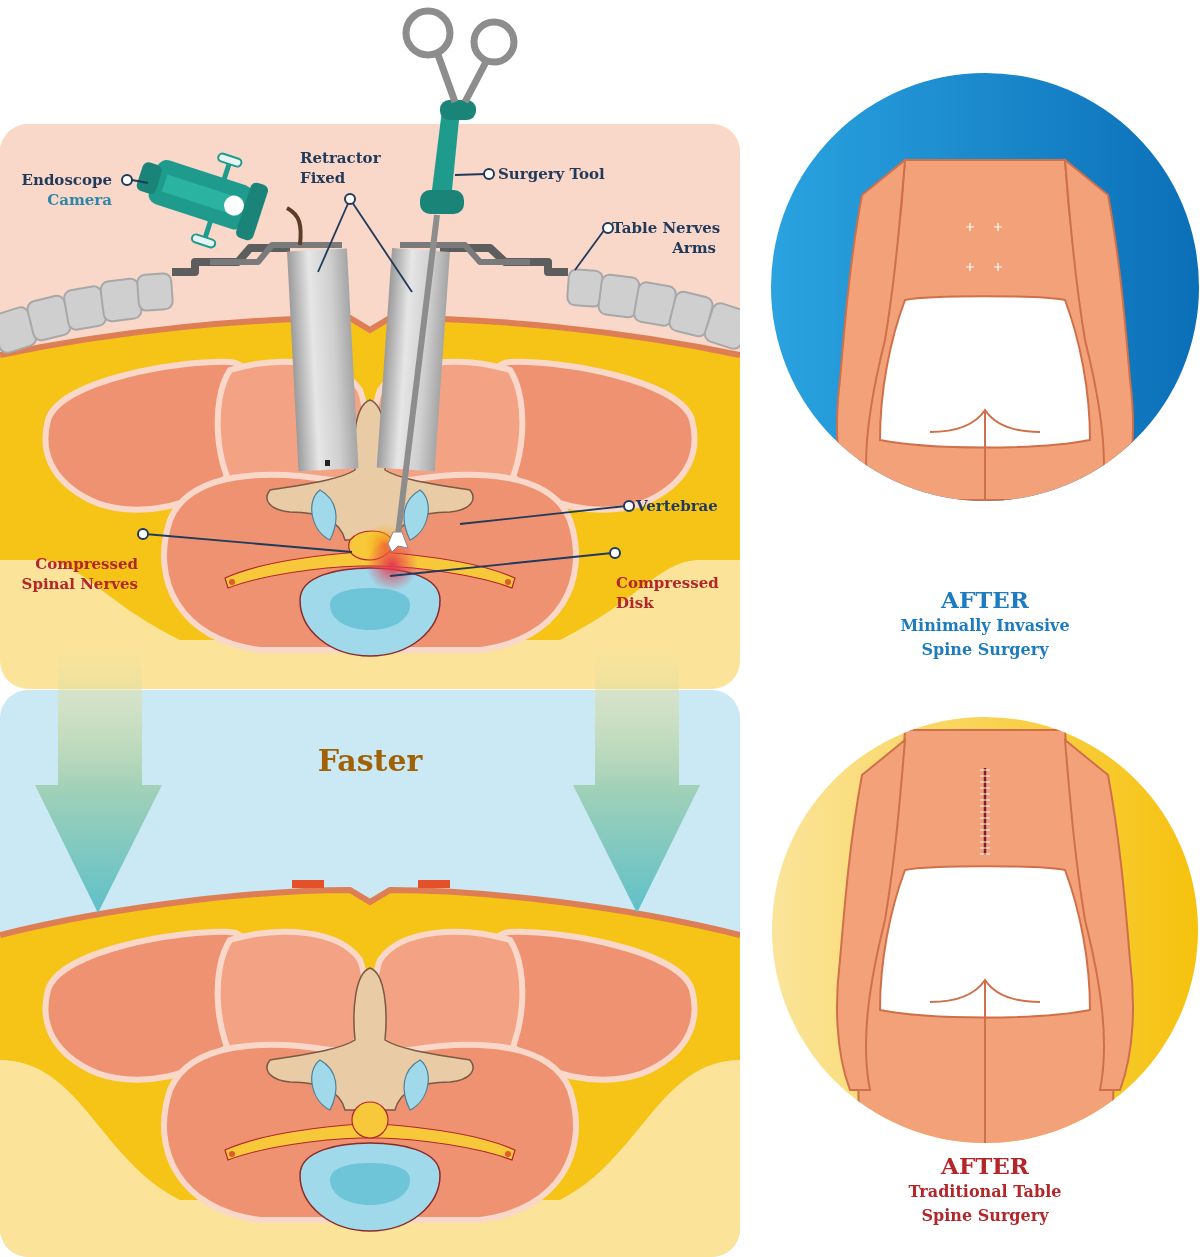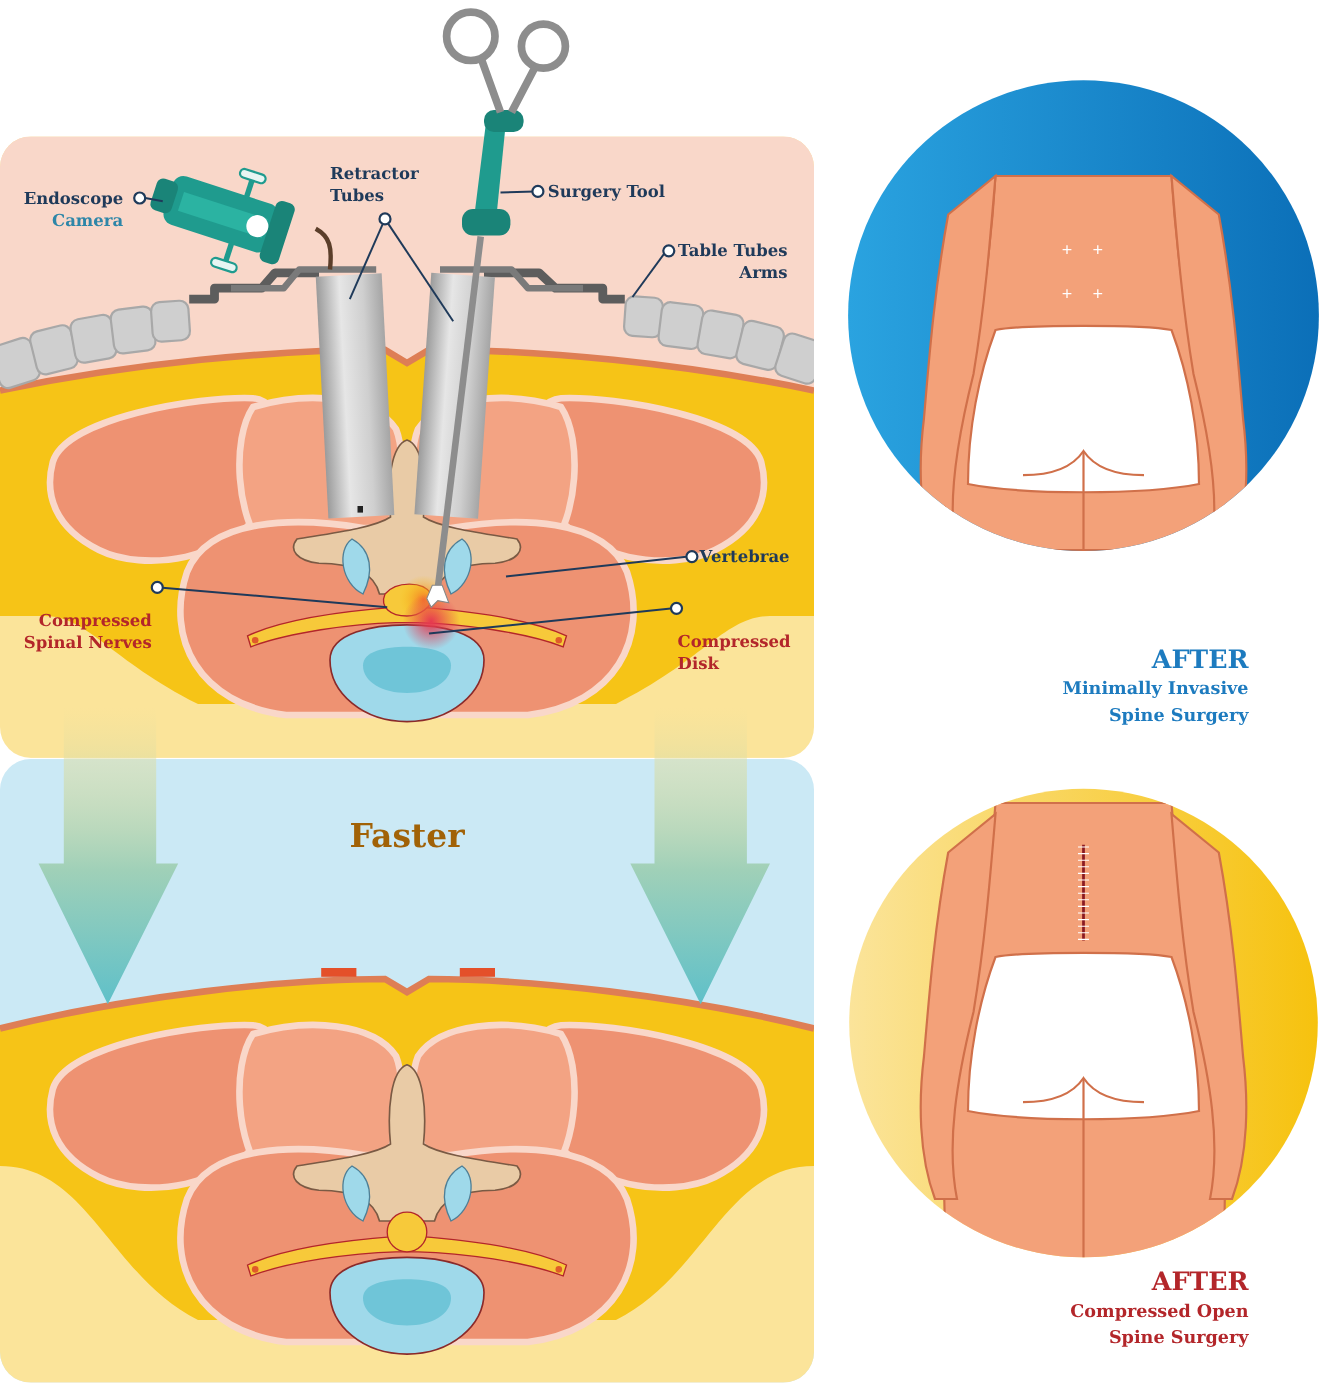--- a/index.html
+++ b/index.html
@@ -3,21 +3,21 @@
 <meta charset="utf-8">
 <style>
   html, body { margin: 0; padding: 0; background: #ffffff; }
   body { width: 1200px; height: 1257px; position: relative; overflow: hidden; font-family: "DejaVu Serif", serif; }
   svg.stage { position: absolute; left: 0; top: 0; }
   .lbl { position: absolute; font-family: "DejaVu Serif", serif; font-weight: bold; font-size: 15px; line-height: 20px; color: #1f3a5a; white-space: nowrap; }
   .lbl.red { color: #b3262a; margin-top: 30px; }
   .lbl.center { text-align: left; }
   .lbl.right { text-align: right; }
   .big-title { position: absolute; font-family: "DejaVu Serif", serif; font-weight: bold; font-size: 30px; line-height: 52px; text-align: center; color: #a16207; width: 300px; }
-  .caption { position: absolute; width: 300px; text-align: right; font-family: "DejaVu Serif", serif; font-weight: bold; }
+  .caption { position: absolute; width: 300px; text-align: center; font-family: "DejaVu Serif", serif; font-weight: bold; }
   .caption .h { font-size: 23px; line-height: 28px; display: block; }
   .caption .s { font-size: 16px; line-height: 24px; display: block; }
   .caption.blue { color: #1d7bbf; }
   .caption.red { color: #b3262a; }
 </style>
 </head>
 <body>
 
 <svg class="stage" width="1200" height="1257" viewBox="0 0 1200 1257">
   <defs>
@@ -251,25 +251,25 @@
     </g>
   </g>
 </svg>
 
 <div class="lbl right" style="left:10px; top:170px; width:102px;">
   <span>Endoscope</span><br>
   <span class="teal" style="color:#2e86a8;">Camera</span>
 </div>
 <div class="lbl center" style="left:300px; top:148px; width:100px;">
   <span>Retractor</span><br>
-  <span>Tubes</span>
+  <span>Fixed</span>
 </div>
 <div class="lbl" style="left:498px; top:164px;">Surgery Tool</div>
 <div class="lbl right" style="left:612px; top:218px; width:104px;">
-  <span>Table Tubes</span><br>
+  <span>Table Nerves</span><br>
   <span>Arms</span>
 </div>
 <div class="lbl" style="left:636px; top:496px;">Vertebrae</div>
 <div class="lbl red right" style="left:6px; top:524px; width:132px;">
   <span>Compressed</span><br>
   <span>Spinal Nerves</span>
 </div>
 <div class="lbl red center" style="left:616px; top:543px; width:100px;">
   <span>Compressed</span><br>
   <span>Disk</span>
@@ -280,15 +280,15 @@
 </div>
 
 <div class="caption blue" style="left:835px; top:586px;">
   <span class="h">AFTER</span>
   <span class="s">Minimally Invasive</span>
   <span class="s">Spine Surgery</span>
 </div>
 
 <div class="caption red" style="left:835px; top:1152px;">
   <span class="h">AFTER</span>
-  <span class="s">Compressed Open</span>
+  <span class="s">Traditional Table</span>
   <span class="s">Spine Surgery</span>
 </div>
 
 </body></html>

